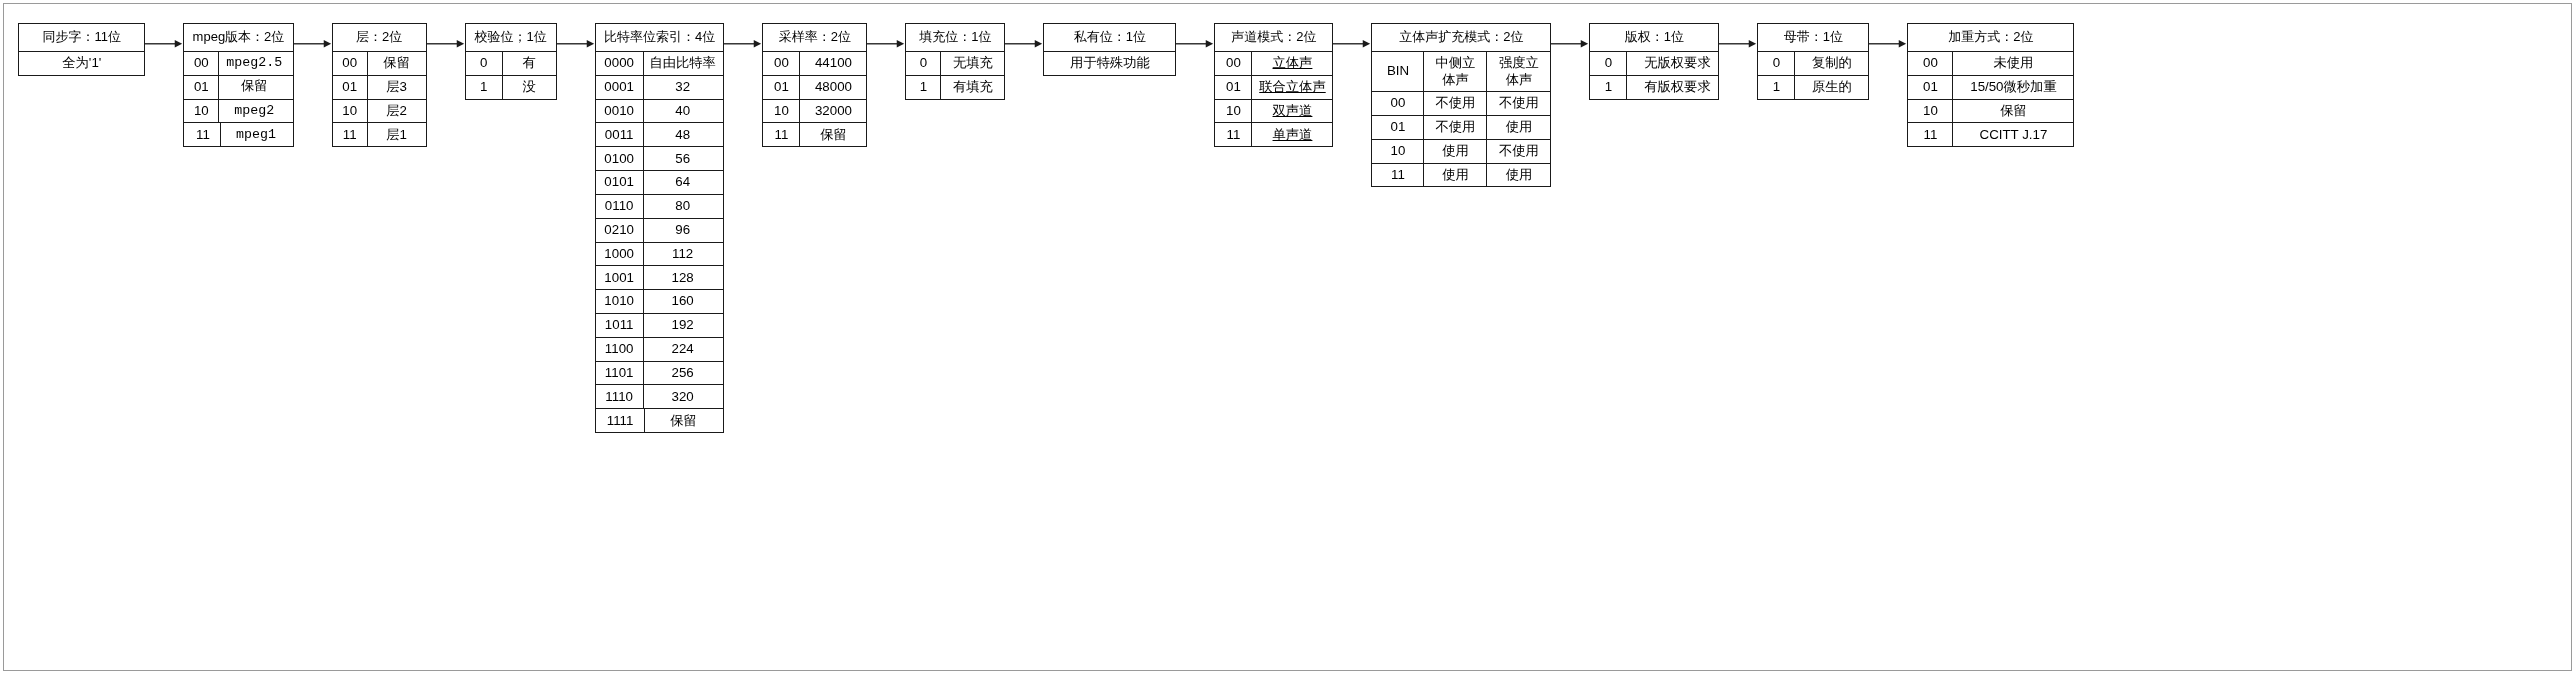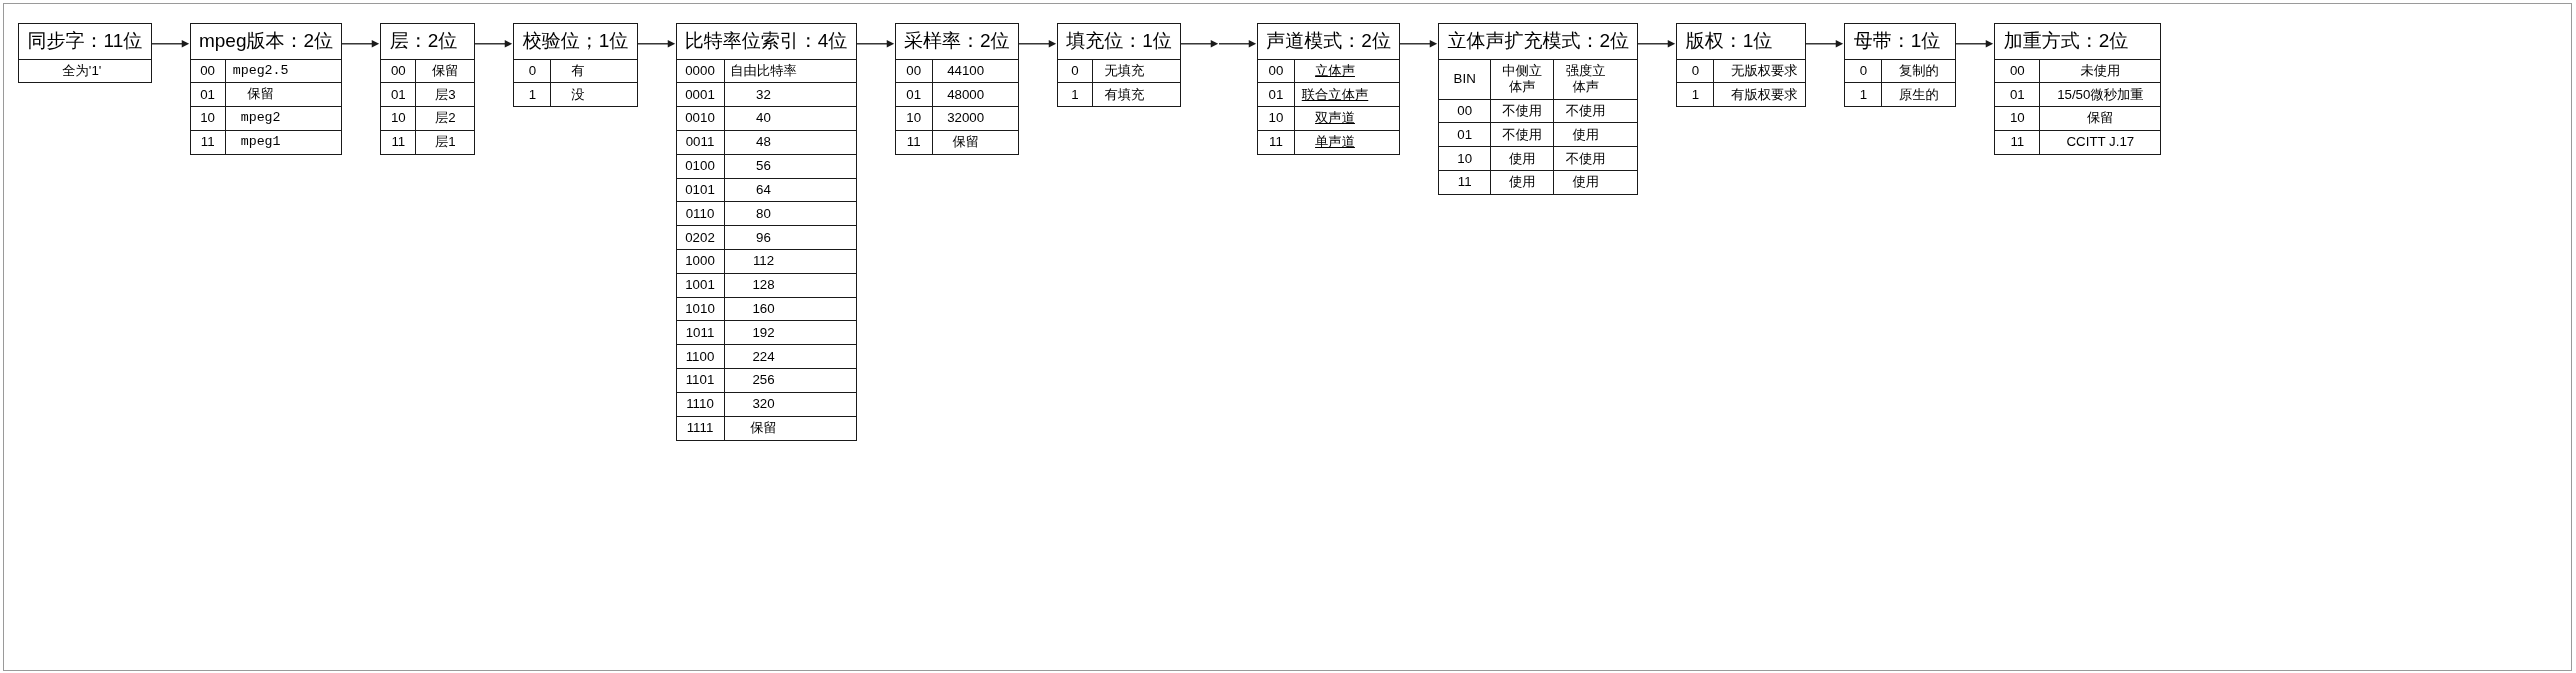--- a/index.html
+++ b/index.html
@@ -39,39 +39,41 @@
   }
   .node {
     display: flex;
     flex-direction: column;
     align-items: stretch;
     border: 1.3px solid #1a1a1a;
     background: #ffffff;
     box-sizing: border-box;
   }
   .node-title {
-    font-size: 19px;
+    text-align: center;
+    font-size: 13px;
     line-height: 1.25;
     padding: 5px 8.3px 5.8px 8.3px;
     white-space: nowrap;
     border-bottom: 1.1px solid #1a1a1a;
     background: #ffffff;
   }
   .rows {
     display: flex;
     flex-direction: column;
   }
   .row {
     display: flex;
     flex-direction: row;
     border-bottom: 1.1px solid #1a1a1a;
     min-height: 21.6px;
   }
   .row:last-child {
     border-bottom: none;
+    justify-content: center;
   }
   .cell {
     font-size: 13.3px;
     line-height: 1.22;
     display: flex;
     align-items: center;
     justify-content: center;
     text-align: center;
     padding: 3.3px 5px;
     box-sizing: border-box;
@@ -244,21 +246,21 @@
           </div>
           <div class="row">
             <div class="cell c-key">0101</div>
             <div class="cell c-val">64</div>
           </div>
           <div class="row">
             <div class="cell c-key">0110</div>
             <div class="cell c-val">80</div>
           </div>
           <div class="row">
-            <div class="cell c-key">0202</div>
+            <div class="cell c-key">0210</div>
             <div class="cell c-val">96</div>
           </div>
           <div class="row">
             <div class="cell c-key">1000</div>
             <div class="cell c-val">112</div>
           </div>
           <div class="row">
             <div class="cell c-key">1001</div>
             <div class="cell c-val">128</div>
           </div>
@@ -332,20 +334,28 @@
             <div class="cell c-key">1</div>
             <div class="cell c-val">有填充</div>
           </div>
         </div>
       </div>
       <div class="arrow">
         <svg width="38" height="11.6" viewBox="0 0 46 14" aria-hidden="true">
           <line x1="0" y1="7" x2="37" y2="7" stroke="#1a1a1a" stroke-width="1.6"></line>
           <path d="M36 2.5 L45 7 L36 11.5 Z" fill="#1a1a1a"></path>
         </svg>
+      </div>
+      <div class="node n-priv">
+        <div class="node-title">私有位：1位</div>
+        <div class="rows">
+          <div class="row">
+            <div class="cell c-full full wrap">用于特殊功能</div>
+          </div>
+        </div>
       </div>
       <div class="arrow">
         <svg width="38" height="11.6" viewBox="0 0 46 14" aria-hidden="true">
           <line x1="0" y1="7" x2="37" y2="7" stroke="#1a1a1a" stroke-width="1.6"></line>
           <path d="M36 2.5 L45 7 L36 11.5 Z" fill="#1a1a1a"></path>
         </svg>
       </div>
       <div class="node n-chan">
         <div class="node-title">声道模式：2位</div>
         <div class="rows">

